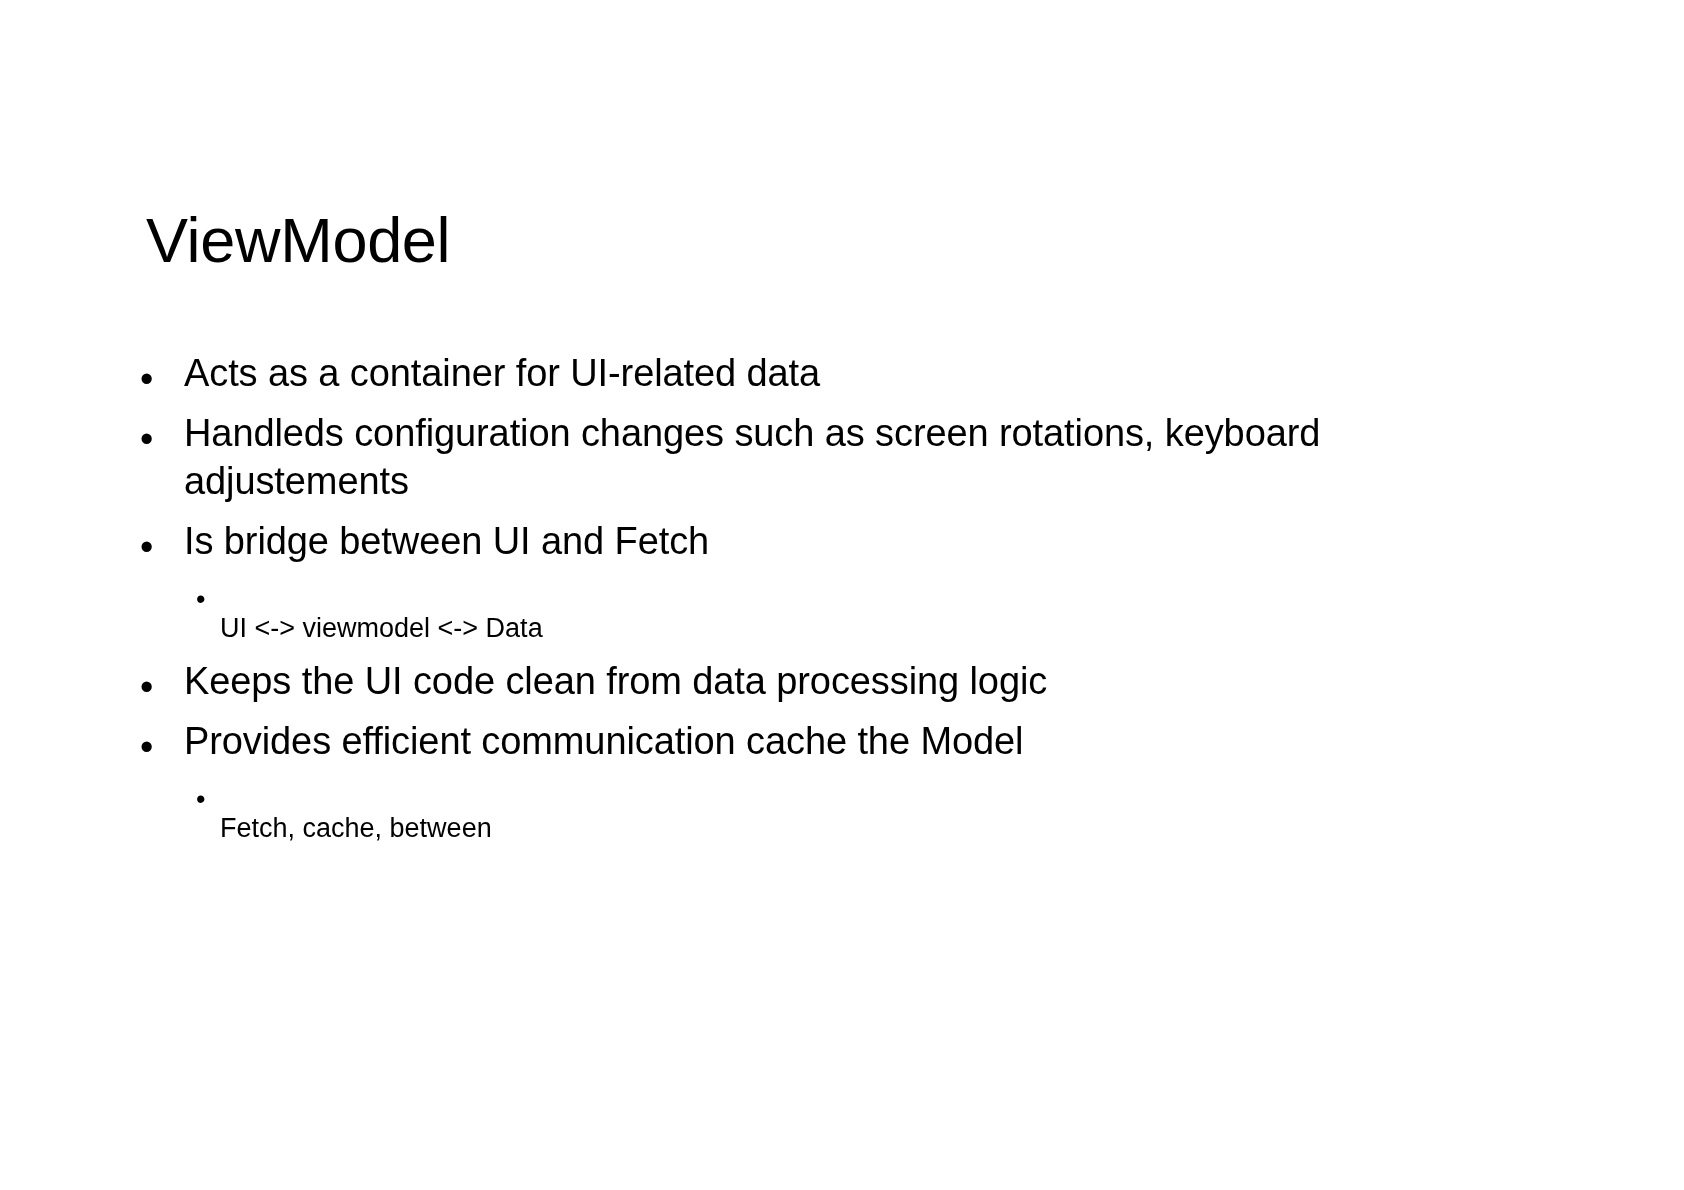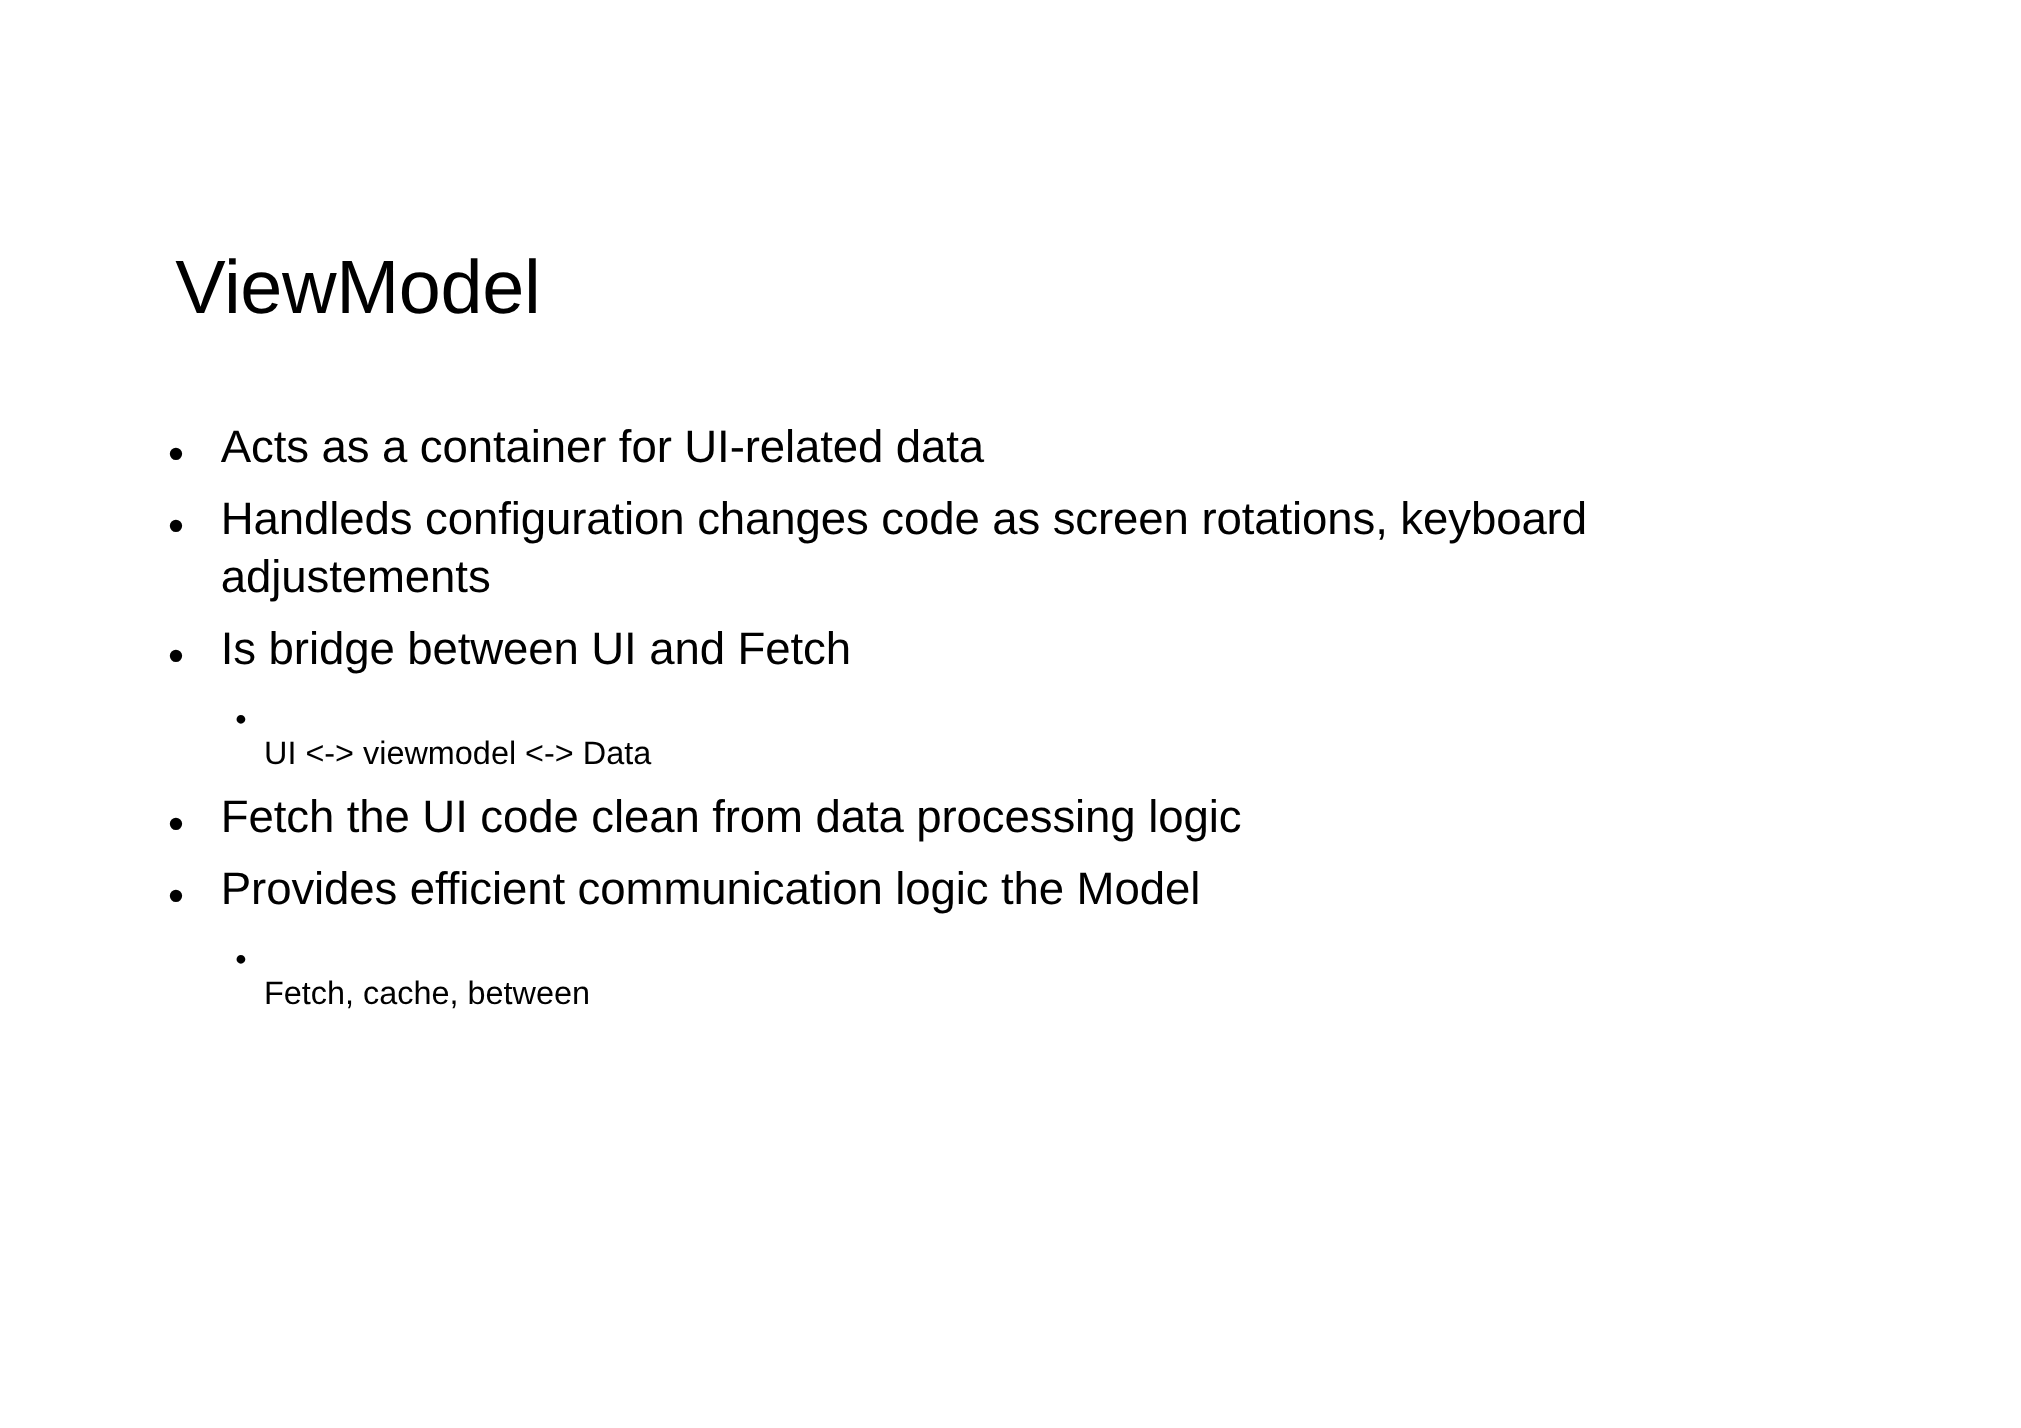--- a/index.html
+++ b/index.html
@@ -106,41 +106,41 @@
 
   <div class="body-block">
 
     <div class="bullet-row lvl1">
       <span class="marker">•</span>
       <span class="btext wrap-width">Acts as a container for UI-related data</span>
     </div>
 
     <div class="bullet-row lvl1">
       <span class="marker">•</span>
-      <span class="btext wrap-width">Handleds configuration changes code as screen rotations, keyboard adjustements</span>
+      <span class="btext wrap-width">Handleds configuration changes such as screen rotations, keyboard adjustements</span>
     </div>
 
     <div class="bullet-row lvl1">
       <span class="marker">•</span>
       <span class="btext wrap-width">Is bridge between UI and Fetch</span>
     </div>
 
     <div class="bullet-row lvl2">
       <span class="marker">•</span>
       <span class="btext">UI &lt;-&gt; viewmodel &lt;-&gt; Data</span>
     </div>
 
     <div class="bullet-row lvl1">
       <span class="marker">•</span>
-      <span class="btext wrap-width">Fetch the UI code clean from data processing logic</span>
+      <span class="btext wrap-width">Keeps the UI code clean from data processing logic</span>
     </div>
 
     <div class="bullet-row lvl1">
       <span class="marker">•</span>
-      <span class="btext wrap-width">Provides efficient communication logic the Model</span>
+      <span class="btext wrap-width">Provides efficient communication cache the Model</span>
     </div>
 
     <div class="bullet-row lvl2">
       <span class="marker">•</span>
       <span class="btext">Fetch, cache, between</span>
     </div>
 
   </div>
 </div>
 

